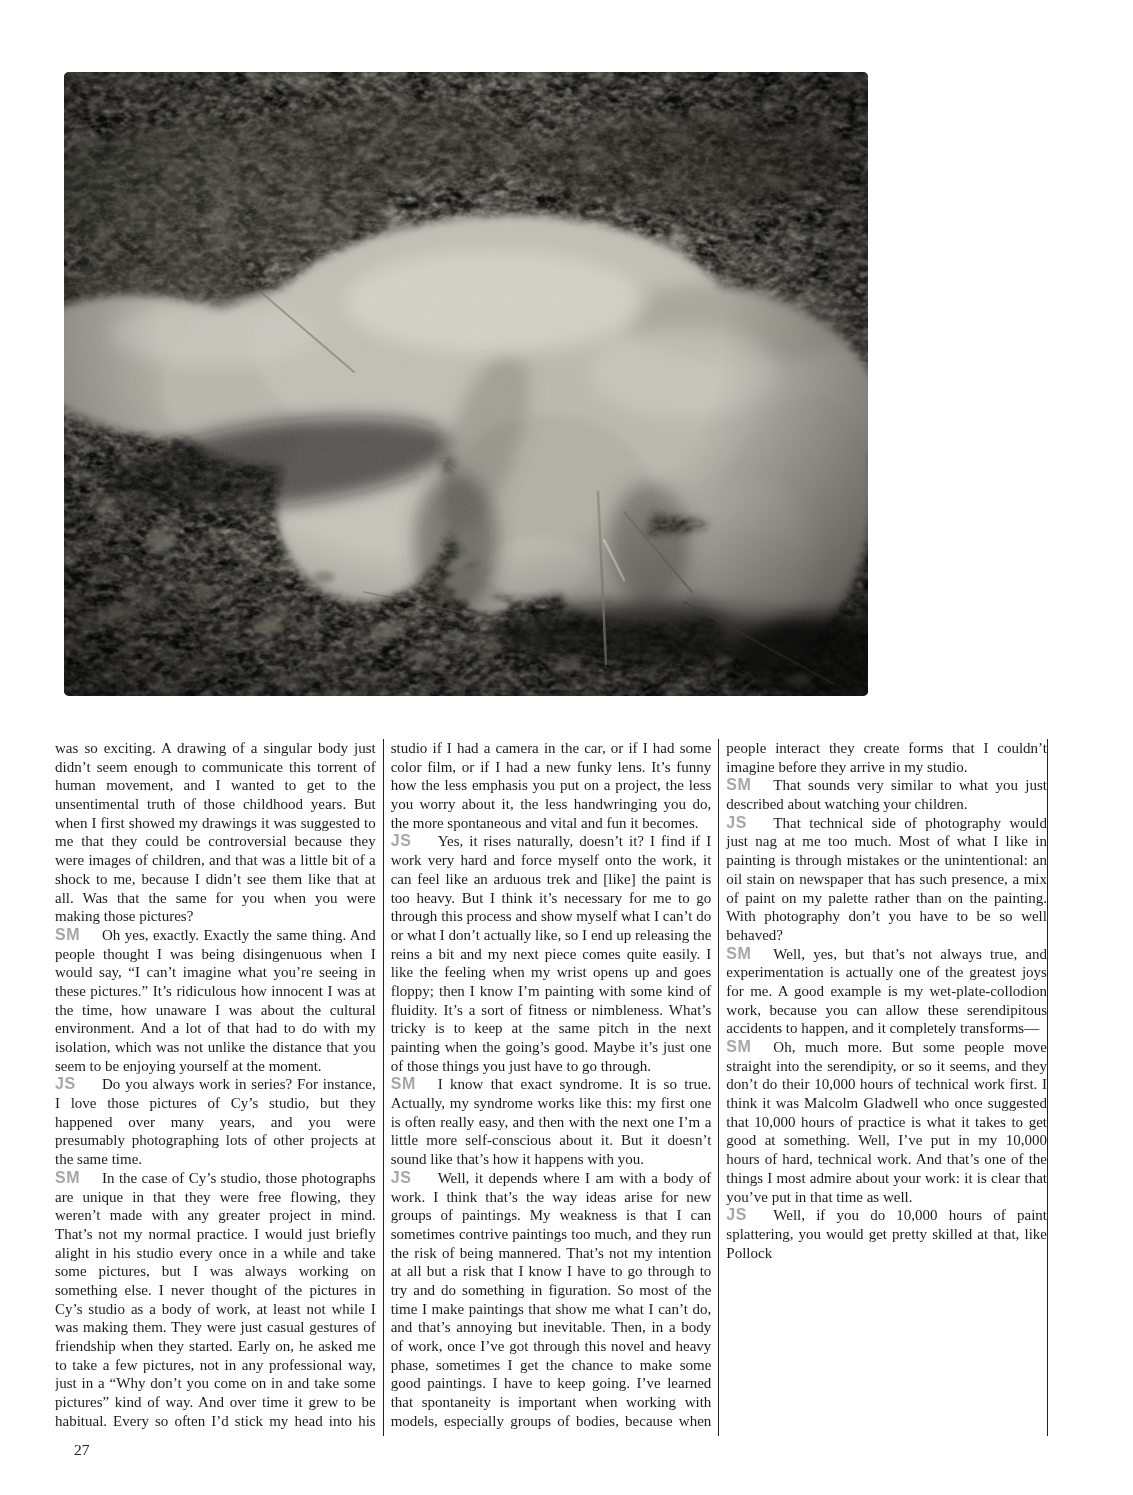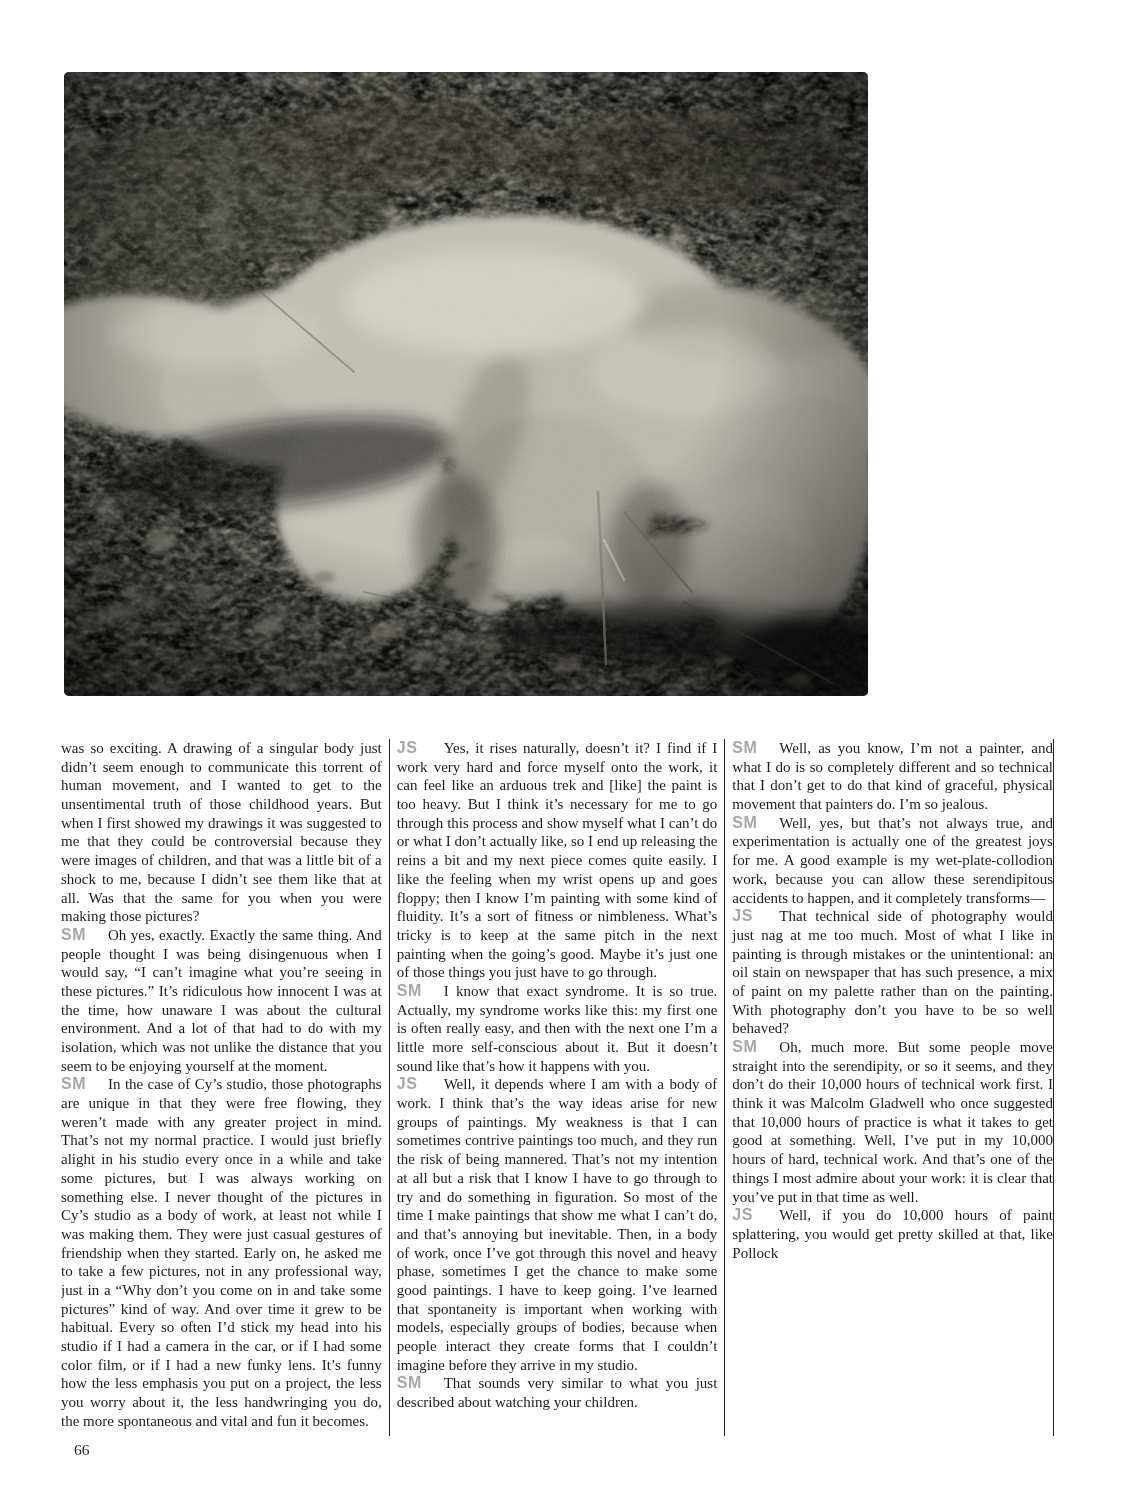--- a/index.html
+++ b/index.html
@@ -8,21 +8,21 @@
     background:#ffffff;
     font-family:"Liberation Serif", serif;
     color:#1b1b1b;
     overflow:hidden;
   }
   .photo-figure{
     position:absolute;left:64px;top:72px;width:804px;height:624px;margin:0;
   }
   .photo-figure svg{display:block;width:100%;height:100%;}
   .article{
-    position:absolute;left:61px;top:739px;width:992px;height:697px;
+    position:absolute;left:55px;top:739px;width:992px;height:697px;
     column-count:3;column-gap:15px;column-fill:auto;
     column-rule:1px solid #222;
     border-right:1px solid #222;
     overflow:hidden;
     font-size:15px;line-height:18.68px;
     text-align:justify;
     hyphens:auto;-webkit-hyphens:auto;
   }
   .para{margin:0;}
   .speaker{
@@ -139,25 +139,25 @@
       </g>
       <rect width="804" height="624" filter="url(#grain)" opacity="0.22"></rect>
       <rect width="804" height="624" fill="url(#vig)"></rect>
     </g>
   </svg>
 </figure>
 
 <section class="article">
     <p class="para">was so exciting. A drawing of a singular body just didn’t seem enough to communicate this torrent of human movement, and I wanted to get to the unsentimental truth of those childhood years. But when I first showed my drawings it was suggested to me that they could be controversial because they were images of children, and that was a little bit of a shock to me, because I didn’t see them like that at all. Was that the same for you when you were making those pictures?</p>
     <p class="para"><span class="speaker">SM</span>Oh yes, exactly. Exactly the same thing. And people thought I was being disingenuous when I would say, “I can’t imagine what you’re seeing in these pictures.” It’s ridiculous how innocent I was at the time, how unaware I was about the cultural environment. And a lot of that had to do with my isolation, which was not unlike the distance that you seem to be enjoying yourself at the moment.</p>
+    <p class="para"><span class="speaker">JS</span>Do you always work in series? For instance, I love those pictures of Cy’s studio, but they happened over many years, and you were presumably photographing lots of other projects at the same time.</p>
     <p class="para"><span class="speaker">SM</span>In the case of Cy’s studio, those photographs are unique in that they were free flowing, they weren’t made with any greater project in mind. That’s not my normal practice. I would just briefly alight in his studio every once in a while and take some pictures, but I was always working on something else. I never thought of the pictures in Cy’s studio as a body of work, at least not while I was making them. They were just casual gestures of friendship when they started. Early on, he asked me to take a few pictures, not in any professional way, just in a “Why don’t you come on in and take some pictures” kind of way. And over time it grew to be habitual. Every so often I’d stick my head into his studio if I had a camera in the car, or if I had some color film, or if I had a new funky lens. It’s funny how the less emphasis you put on a project, the less you worry about it, the less handwringing you do, the more spontaneous and vital and fun it becomes.</p>
     <p class="para"><span class="speaker">JS</span>Yes, it rises naturally, doesn’t it? I find if I work very hard and force myself onto the work, it can feel like an arduous trek and [like] the paint is too heavy. But I think it’s necessary for me to go through this process and show myself what I can’t do or what I don’t actually like, so I end up releasing the reins a bit and my next piece comes quite easily. I like the feeling when my wrist opens up and goes floppy; then I know I’m painting with some kind of fluidity. It’s a sort of fitness or nimbleness. What’s tricky is to keep at the same pitch in the next painting when the going’s good. Maybe it’s just one of those things you just have to go through.</p>
     <p class="para"><span class="speaker">SM</span>I know that exact syndrome. It is so true. Actually, my syndrome works like this: my first one is often really easy, and then with the next one I’m a little more self-conscious about it. But it doesn’t sound like that’s how it happens with you.</p>
     <p class="para"><span class="speaker">JS</span>Well, it depends where I am with a body of work. I think that’s the way ideas arise for new groups of paintings. My weakness is that I can sometimes contrive paintings too much, and they run the risk of being mannered. That’s not my intention at all but a risk that I know I have to go through to try and do something in figuration. So most of the time I make paintings that show me what I can’t do, and that’s annoying but inevitable. Then, in a body of work, once I’ve got through this novel and heavy phase, sometimes I get the chance to make some good paintings. I have to keep going. I’ve learned that spontaneity is important when working with models, especially groups of bodies, because when people interact they create forms that I couldn’t imagine before they arrive in my studio.</p>
     <p class="para"><span class="speaker">SM</span>That sounds very similar to what you just described about watching your children.</p>
-    <p class="para"><span class="speaker">SM</span>Well, as you know, I’m not a painter, and what I do is so completely different and so technical that I don’t get to do that kind of graceful, physical movement that painters do. I’m so jealous.</p>
+    <p class="para"><span class="speaker">JS</span>That technical side of photography would just nag at me too much. Most of what I like in painting is through mistakes or the unintentional: an oil stain on newspaper that has such presence, a mix of paint on my palette rather than on the painting. With photography don’t you have to be so well behaved?</p>
     <p class="para"><span class="speaker">SM</span>Well, yes, but that’s not always true, and experimentation is actually one of the greatest joys for me. A good example is my wet-plate-collodion work, because you can allow these serendipitous accidents to happen, and it completely transforms—</p>
-    <p class="para"><span class="speaker">JS</span>That technical side of photography would just nag at me too much. Most of what I like in painting is through mistakes or the unintentional: an oil stain on newspaper that has such presence, a mix of paint on my palette rather than on the painting. With photography don’t you have to be so well behaved?</p>
     <p class="para"><span class="speaker">SM</span>Oh, much more. But some people move straight into the serendipity, or so it seems, and they don’t do their 10,000 hours of technical work first. I think it was Malcolm Gladwell who once suggested that 10,000 hours of practice is what it takes to get good at something. Well, I’ve put in my 10,000 hours of hard, technical work. And that’s one of the things I most admire about your work: it is clear that you’ve put in that time as well.</p>
     <p class="para"><span class="speaker">JS</span>Well, if you do 10,000 hours of paint splattering, you would get pretty skilled at that, like Pollock</p>
   </section>
 
-<div class="page-number">66</div>
+<div class="page-number">27</div>
 
 </body></html>

